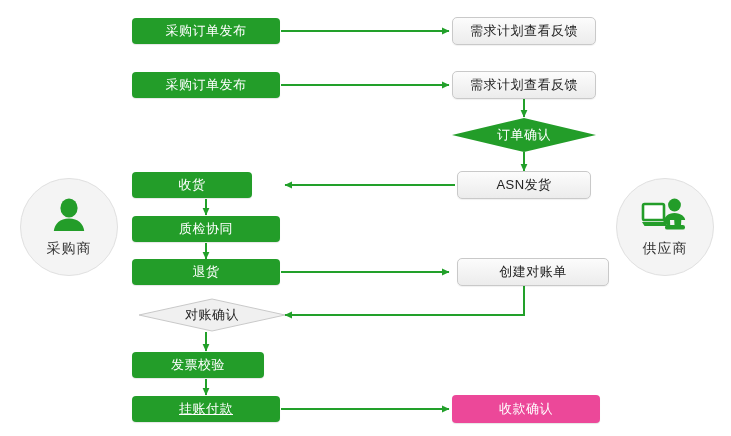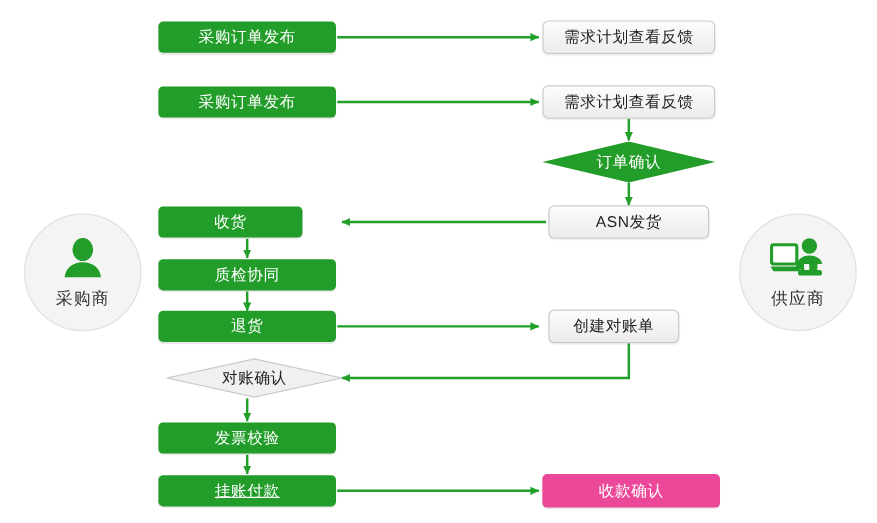--- a/index.html
+++ b/index.html
@@ -189,32 +189,32 @@
   </div>
 
   <div class="node green" style="left:132px; top:216px; width:148px; height:26px;">
     <span>质检协同</span>
   </div>
 
   <div class="node green" style="left:132px; top:259px; width:148px; height:26px;">
     <span>退货</span>
   </div>
 
-  <div class="node grey" style="left:457px; top:258px; width:109px; height:28px;">
+  <div class="node grey" style="left:457px; top:258px; width:152px; height:28px;">
     <span>创建对账单</span>
   </div>
 
   <div class="diamond-wrap grey" style="left:138px; top:298px; width:148px; height:34px;">
     <svg class="dshape" viewBox="0 0 148 34" preserveAspectRatio="none" xmlns="http://www.w3.org/2000/svg">
       <polygon points="74,1 147,17 74,33 1,17" fill="#f0f0f0" stroke="#c9c9c9" stroke-width="1"></polygon>
     </svg>
     <span class="dlabel">对账确认</span>
   </div>
 
-  <div class="node green" style="left:132px; top:352px; width:148px; height:26px;">
+  <div class="node green" style="left:132px; top:352px; width:132px; height:26px;">
     <span>发票校验</span>
   </div>
 
   <div class="node green" style="left:132px; top:396px; width:148px; height:26px;text-decoration:underline;">
     <span>挂账付款</span>
   </div>
 
   <div class="node red" style="left:452px; top:395px; width:148px; height:28px;">
     <span>收款确认</span>
   </div>

